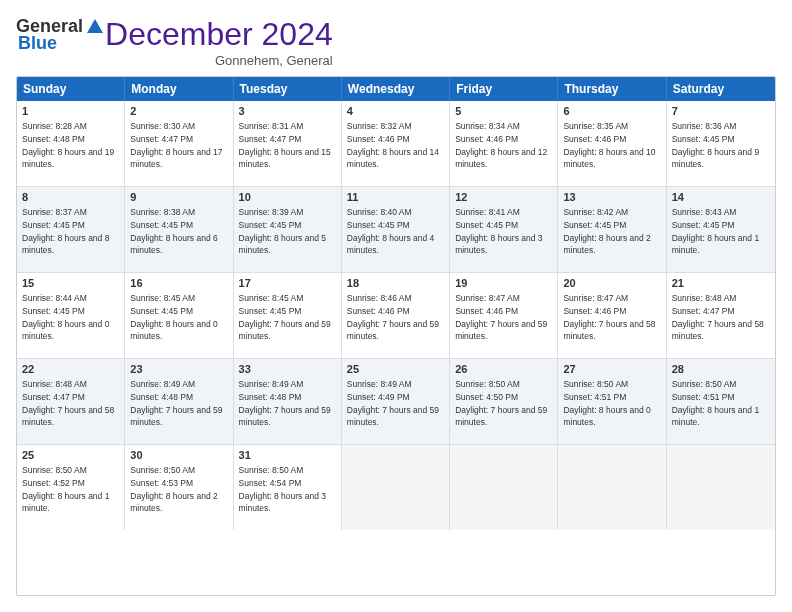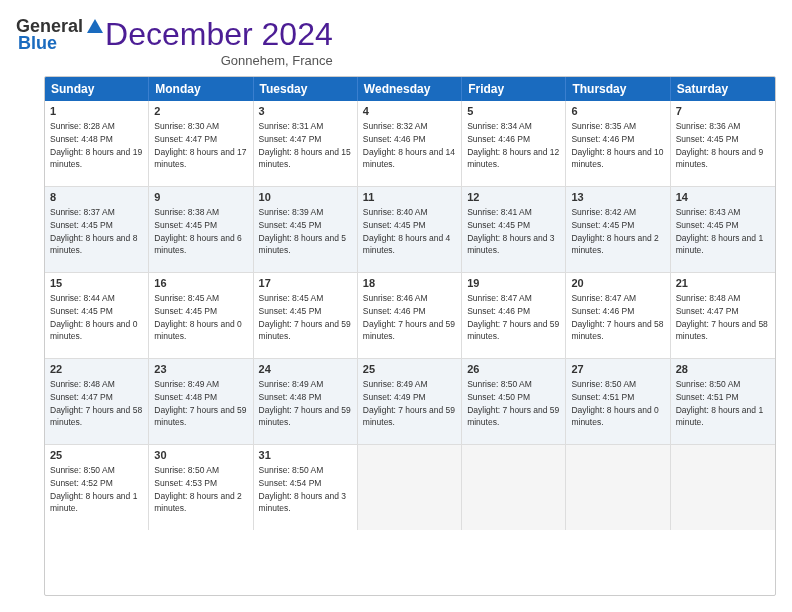--- a/index.html
+++ b/index.html
@@ -52,21 +52,20 @@
     }
     .location {
       font-size: 13px;
       color: #555;
     }
     .calendar {
       flex: 1;
       border: 1px solid #ccc;
       border-radius: 2px;
       overflow: hidden;
-      margin-left: 28px;
     }
     .cal-header-row {
       display: grid;
       grid-template-columns: repeat(7, 1fr);
       background: #1a6bbf;
     }
     .cal-header-cell {
       color: #fff;
       font-size: 12px;
       font-weight: bold;
@@ -121,21 +120,21 @@
       <div class="logo-text">
         <span class="logo-general">General</span>
         <svg class="logo-icon" viewBox="0 0 20 20">
           <polygon points="10,2 18,16 2,16" fill="#1a6bbf"></polygon>
         </svg>
       </div>
       <span class="logo-blue" style="font-size:18px;font-weight:bold;color:#1a6bbf;margin-top:-4px;margin-left:2px;">Blue</span>
     </div>
     <div class="title-block">
       <div class="month-title">December 2024</div>
-      <div class="location">Gonnehem, France</div>
+      <div class="location">Gonnehem, General</div>
     </div>
   </div>
 
   <div class="calendar">
     <div class="cal-header-row">
     <div class="cal-header-cell">Sunday</div>
         <div class="cal-header-cell">Monday</div>
         <div class="cal-header-cell">Tuesday</div>
         <div class="cal-header-cell">Wednesday</div>
         <div class="cal-header-cell">Friday</div>
@@ -212,21 +211,21 @@
 Sunset: 4:47 PM
 Daylight: 7 hours and 58 minutes.</span></div>
         </div>
         <div class="cal-row">
           <div class="cal-cell shaded"><span class="day-num">22</span><span class="cell-text" style="white-space: pre-line;">Sunrise: 8:48 AM
 Sunset: 4:47 PM
 Daylight: 7 hours and 58 minutes.</span></div>
           <div class="cal-cell shaded"><span class="day-num">23</span><span class="cell-text" style="white-space: pre-line;">Sunrise: 8:49 AM
 Sunset: 4:48 PM
 Daylight: 7 hours and 59 minutes.</span></div>
-          <div class="cal-cell shaded"><span class="day-num">24</span><span class="cell-text" style="white-space: pre-line;">Sunrise: 8:49 AM
+          <div class="cal-cell shaded"><span class="day-num">33</span><span class="cell-text" style="white-space: pre-line;">Sunrise: 8:49 AM
 Sunset: 4:48 PM
 Daylight: 7 hours and 59 minutes.</span></div>
           <div class="cal-cell shaded"><span class="day-num">25</span><span class="cell-text" style="white-space: pre-line;">Sunrise: 8:49 AM
 Sunset: 4:49 PM
 Daylight: 7 hours and 59 minutes.</span></div>
           <div class="cal-cell shaded"><span class="day-num">26</span><span class="cell-text" style="white-space: pre-line;">Sunrise: 8:50 AM
 Sunset: 4:50 PM
 Daylight: 7 hours and 59 minutes.</span></div>
           <div class="cal-cell shaded"><span class="day-num">27</span><span class="cell-text" style="white-space: pre-line;">Sunrise: 8:50 AM
 Sunset: 4:51 PM

